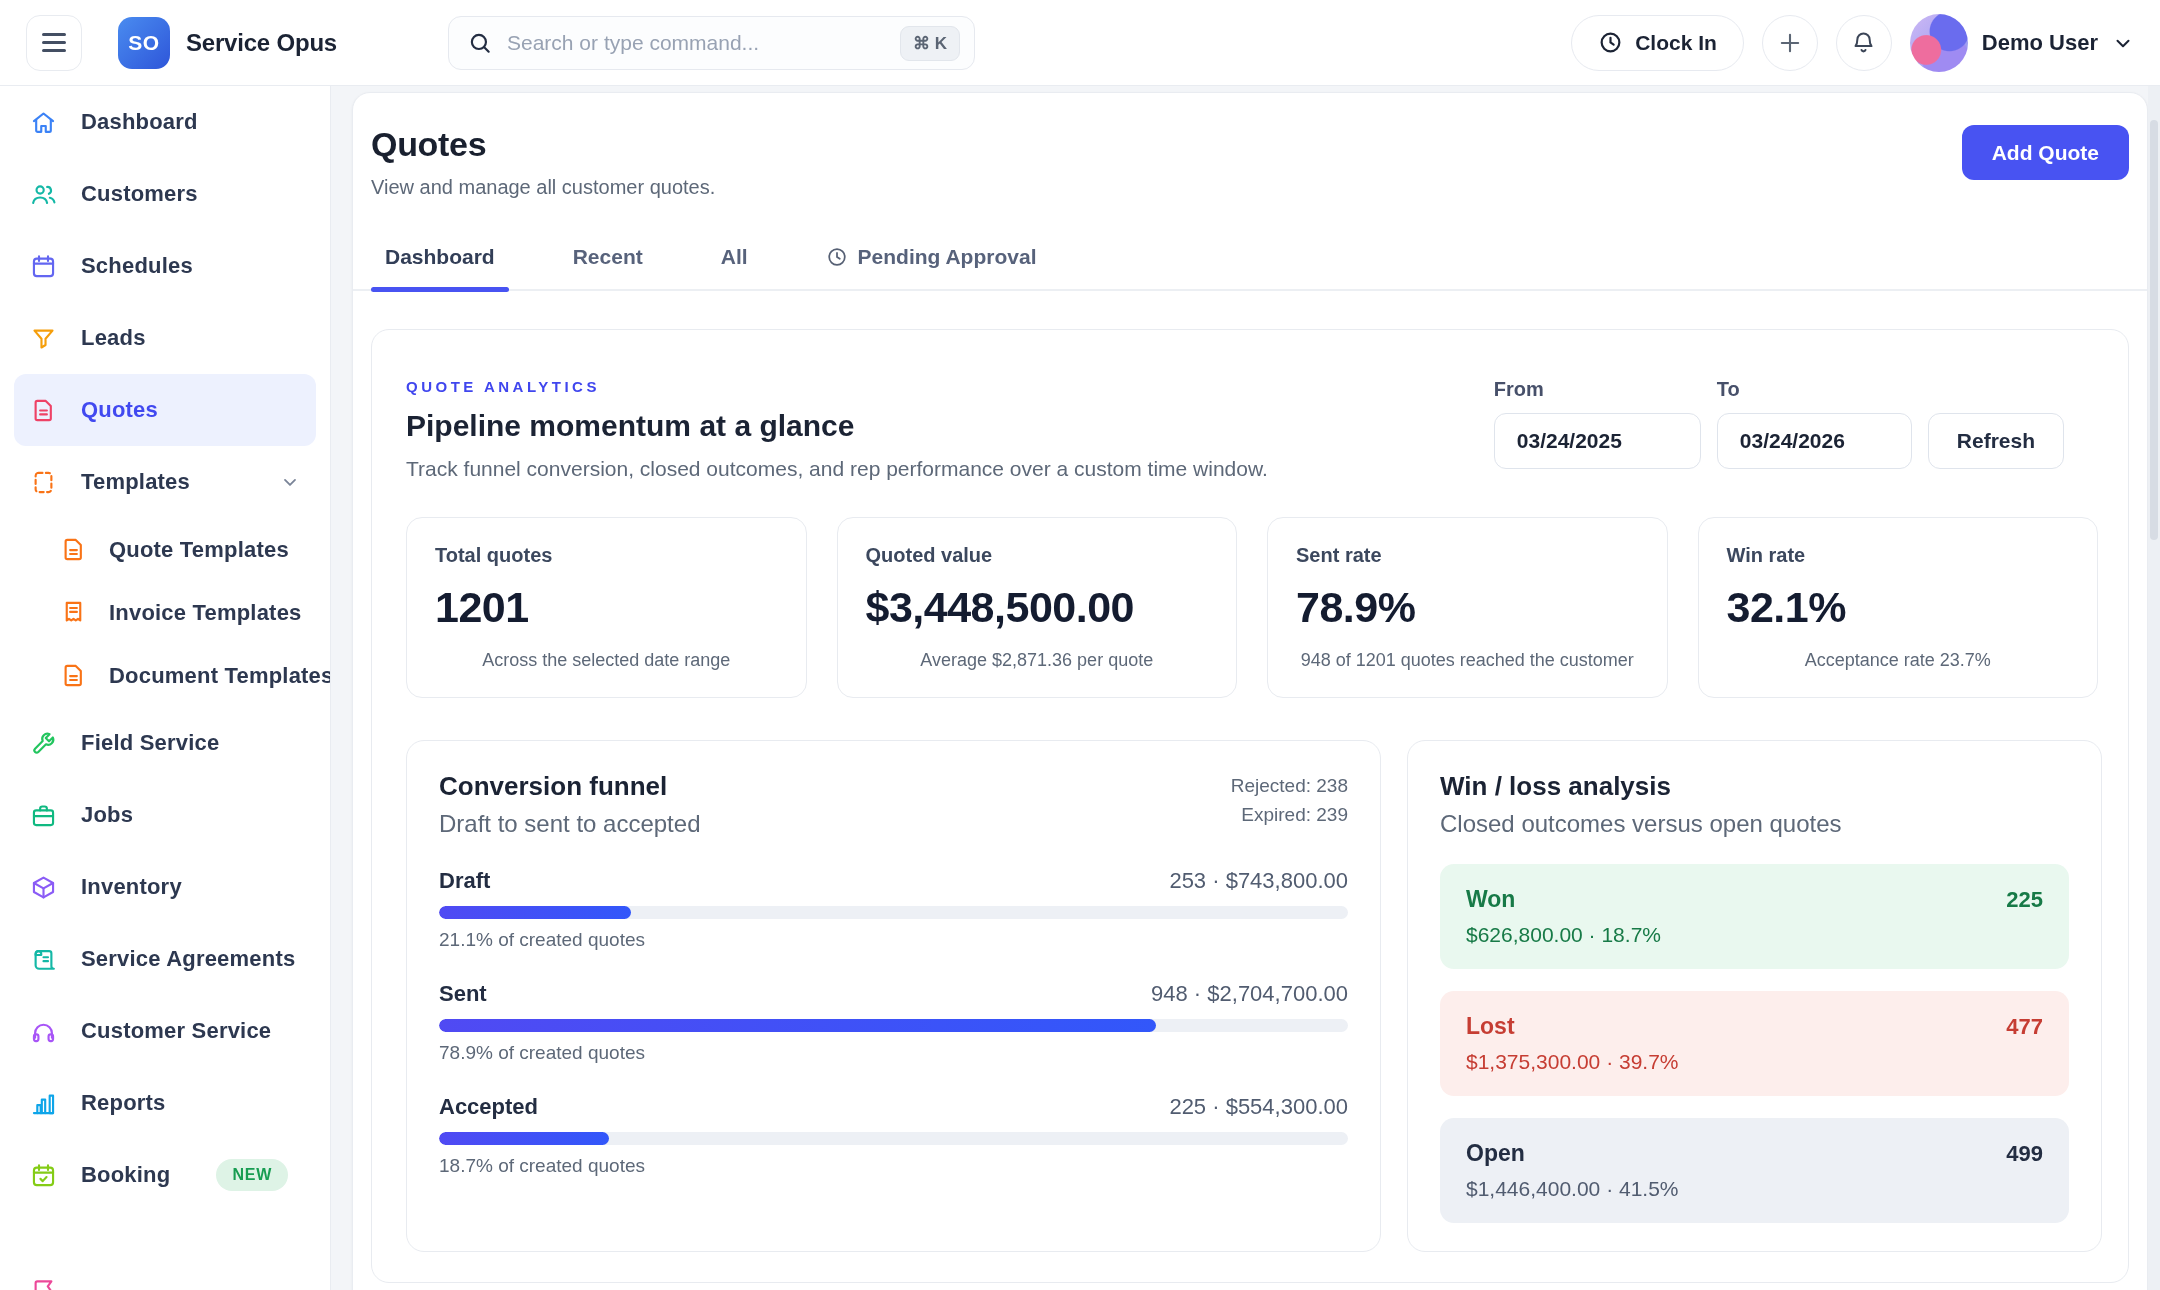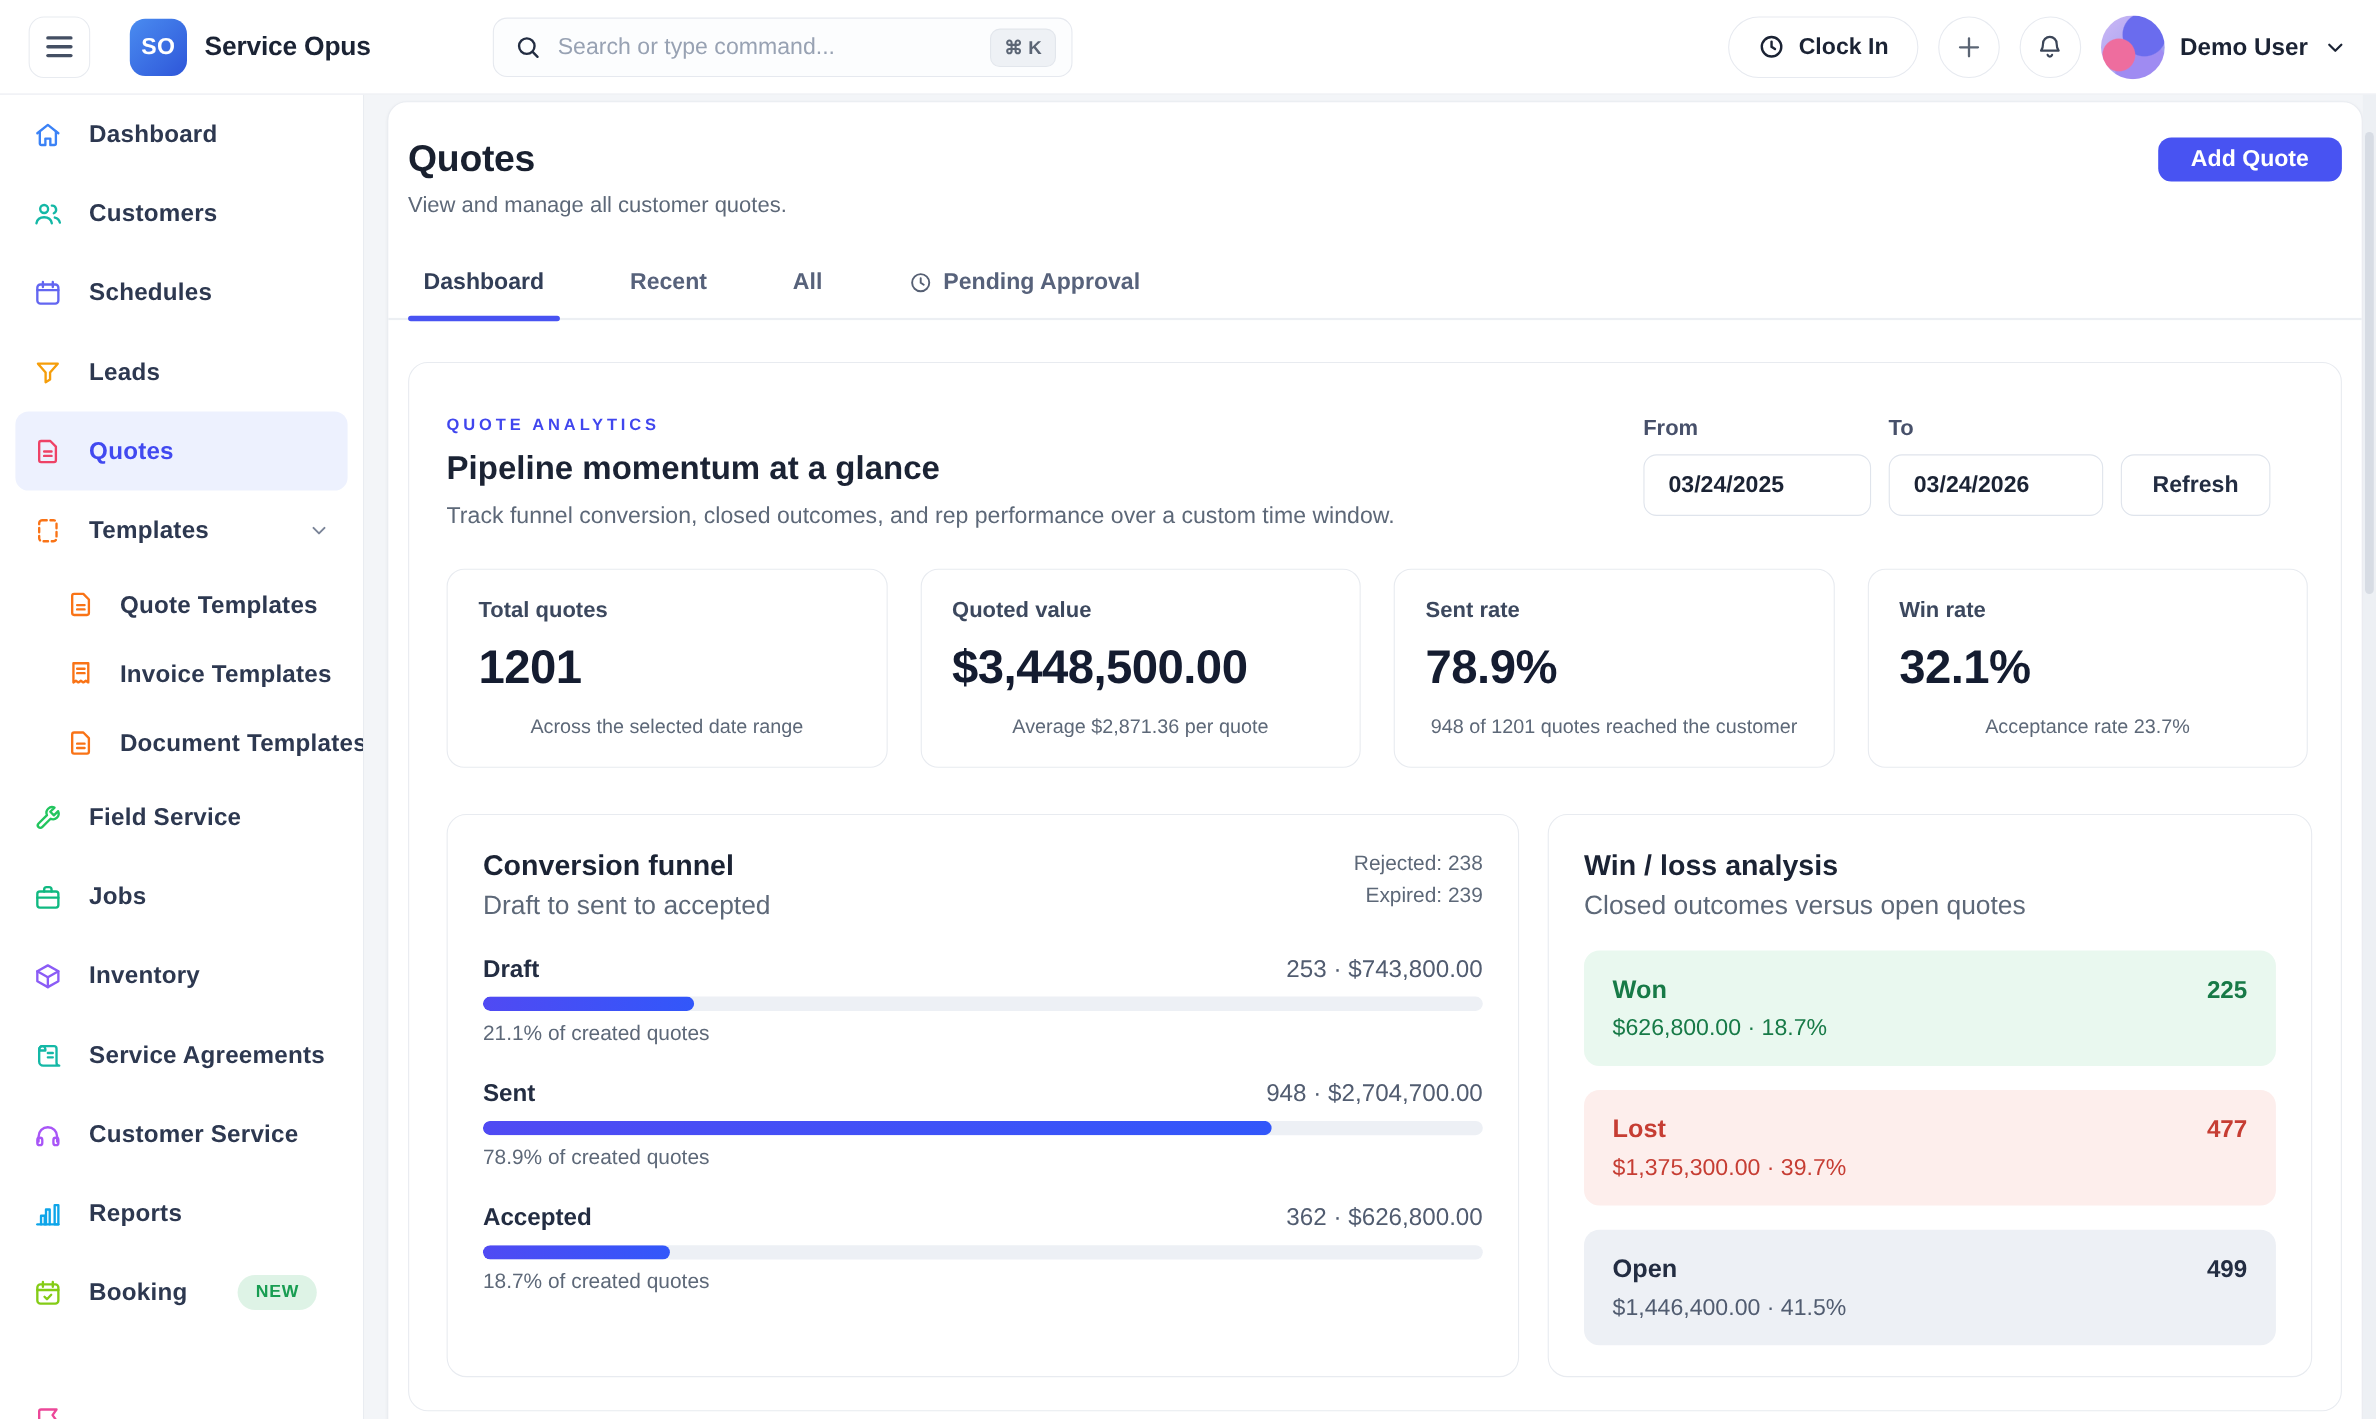--- a/index.html
+++ b/index.html
@@ -41,21 +41,21 @@
   .nav-item.selected .nav-label { color:#4149f0; font-weight:700; }
   .nav-chevron { position:absolute; right:16px; color:#7a8498; display:flex; }
   .new-badge { margin-left:22px; background:#def3e6; color:#189d52; font-size:16px; font-weight:800; letter-spacing:.8px; padding:7px 16px; border-radius:999px; }
   .partial-icon { position:absolute; left:30px; top:1192px; width:27px; height:27px; color:#ec4899; }
 
   
   .main { position:absolute; left:352px; top:92px; width:1796px; height:1400px; background:#fff; border:1.5px solid #e9ecf1; border-radius:18px; box-shadow:0 1px 3px rgba(16,24,40,.05); z-index:10; }
   .page-head { position:relative; padding:32px 18px 0 18px; }
   .page-title { font-size:34px; font-weight:800; color:#19202f; letter-spacing:-.3px; }
   .page-subtitle { margin-top:12px; font-size:20px; color:#5d6878; }
-  .add-quote { position:absolute; top:32px; right:18px; height:40px; padding:0 30px; background:#4853f2; color:#fff; border:none; border-radius:12px; font-size:21px; font-weight:700; font-family:inherit; cursor:pointer; }
+  .add-quote { position:absolute; top:32px; right:18px; height:55px; padding:0 30px; background:#4853f2; color:#fff; border:none; border-radius:12px; font-size:21px; font-weight:700; font-family:inherit; cursor:pointer; }
 
   .tabs { display:flex; gap:50px; margin-top:38px; padding:8px 18px 0 18px; border-bottom:2px solid #eceff3; }
   .tab { position:relative; padding:0 14px 20px 14px; font-size:21px; font-weight:600; color:#57627b; display:flex; align-items:center; gap:10px; cursor:pointer; white-space:nowrap; }
   .tab.active { color:#323e57; }
   .tab.active::after { content:""; position:absolute; left:0; right:0; bottom:-3px; height:5px; border-radius:3px; background:#4853f2; }
   .tab svg { color:#566074; }
 
   .analytics-card { margin:38px 18px 0 18px; border:1.5px solid #e8ebf0; border-radius:18px; padding:48px 30px 30px 34px; }
   .an-head { display:flex; justify-content:space-between; align-items:flex-start; }
   .eyebrow { font-size:15px; font-weight:800; letter-spacing:3.5px; color:#4046ee; }
@@ -423,21 +423,21 @@
               <span class="stage-value">948 · $2,704,700.00</span>
             </div>
             <div class="bar-track">
                 <div class="bar-fill" style="width: 78.9%;"></div>
               </div>
             <div class="stage-sub">78.9% of created quotes</div>
           </div>
           <div class="stage">
             <div class="stage-row">
               <span class="stage-label">Accepted</span>
-              <span class="stage-value">362 · $626,800.00</span>
+              <span class="stage-value">225 · $554,300.00</span>
             </div>
             <div class="bar-track">
                 <div class="bar-fill" style="width: 18.7%;"></div>
               </div>
             <div class="stage-sub">18.7% of created quotes</div>
           </div>
         </div>
 
         <div class="panel">
           <div class="panel-title">Win / loss analysis</div>

